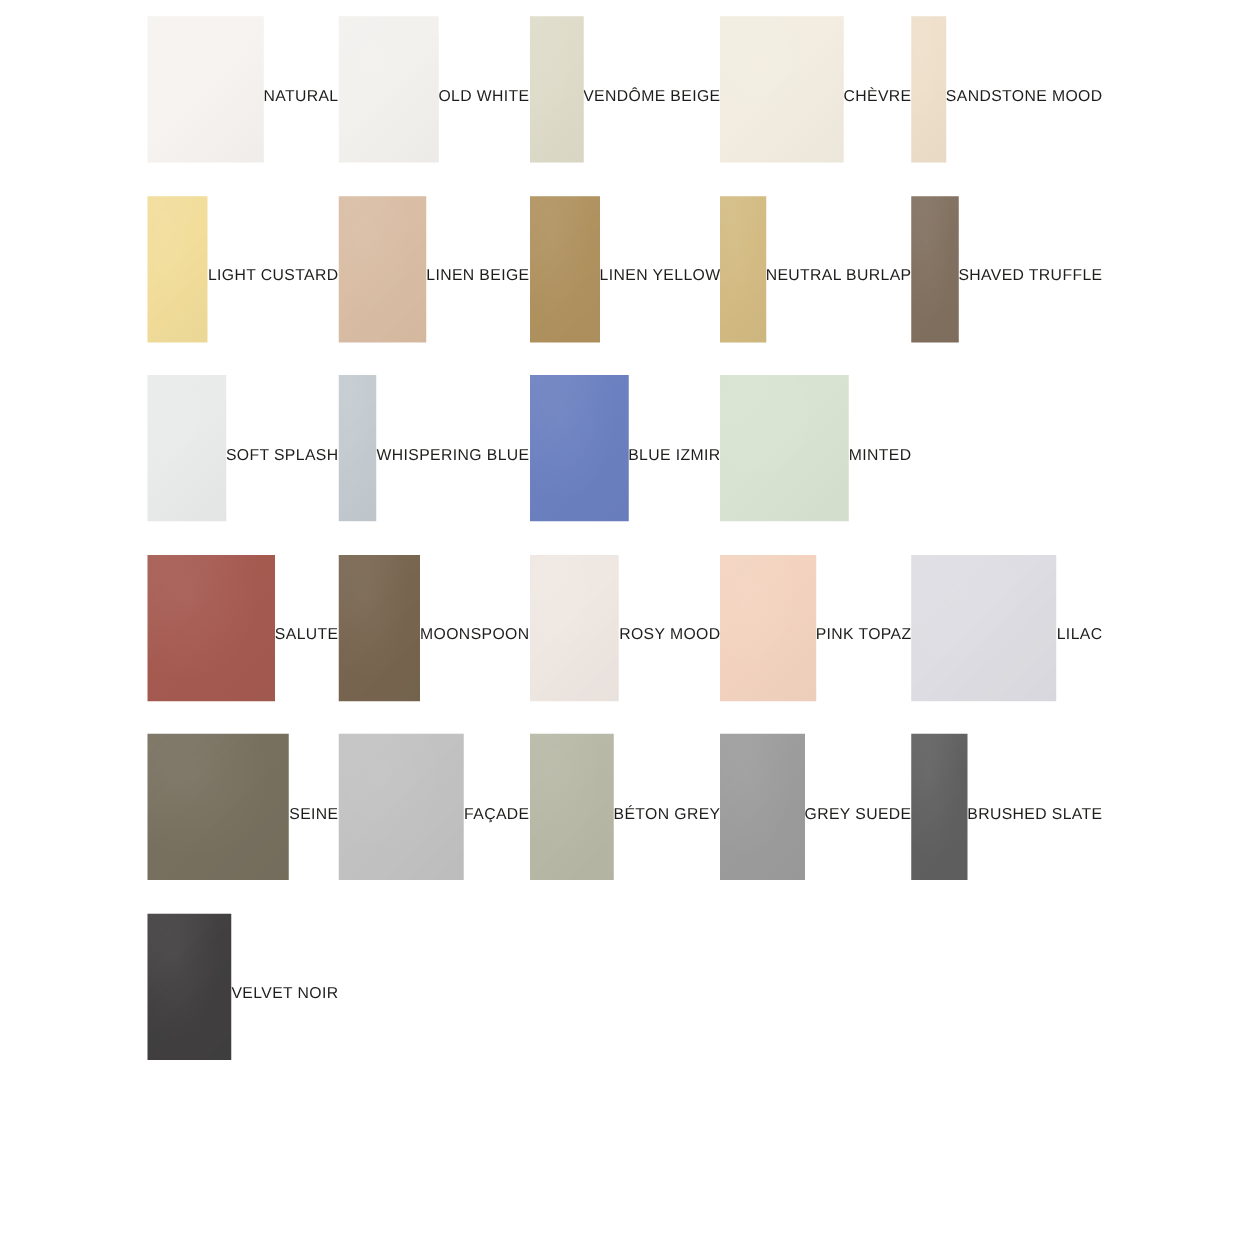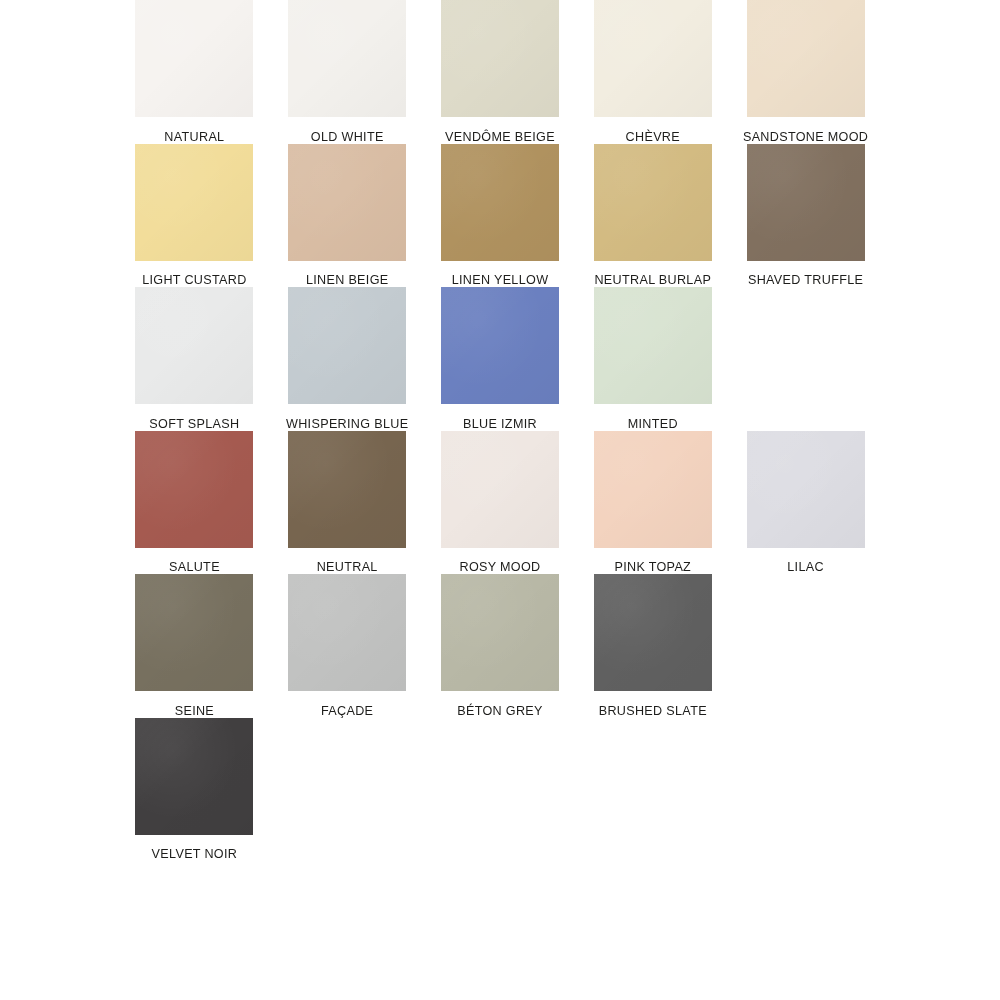--- a/index.html
+++ b/index.html
@@ -38,23 +38,23 @@
     flex-direction: row;
     justify-content: flex-start;
     align-items: flex-start;
     height: 143.5px;
   }
 
   .swatch-cell {
     width: 152.8px;
     height: 143.5px;
     display: flex;
-    flex-direction: column;
+    flex-direction: row;
     align-items: center;
-    justify-content: space-between;
+    justify-content: center;
     box-sizing: border-box;
   }
 
   .swatch-cell.empty {
     visibility: hidden;
   }
 
   .swatch-chip {
     width: 118px;
     height: 117px;
@@ -157,21 +157,21 @@
           <div class="swatch-label">MINTED</div>
         </div>
       </div>
       <div class="swatch-row">
         <div class="swatch-cell">
           <div class="swatch-chip" title="#a55a50" style="background-color: rgb(165, 90, 80);"></div>
           <div class="swatch-label">SALUTE</div>
         </div>
         <div class="swatch-cell">
           <div class="swatch-chip" title="#77654f" style="background-color: rgb(119, 101, 79);"></div>
-          <div class="swatch-label">NEUTRAL</div>
+          <div class="swatch-label">MOONSPOON</div>
         </div>
         <div class="swatch-cell">
           <div class="swatch-chip" title="#efe7e2" style="background-color: rgb(239, 231, 226);"></div>
           <div class="swatch-label">ROSY MOOD</div>
         </div>
         <div class="swatch-cell">
           <div class="swatch-chip" title="#f3d3bf" style="background-color: rgb(243, 211, 191);"></div>
           <div class="swatch-label">PINK TOPAZ</div>
         </div>
         <div class="swatch-cell">
@@ -186,20 +186,24 @@
         </div>
         <div class="swatch-cell">
           <div class="swatch-chip" title="#c1c2c1" style="background-color: rgb(193, 194, 193);"></div>
           <div class="swatch-label">FAÇADE</div>
         </div>
         <div class="swatch-cell">
           <div class="swatch-chip" title="#b8b8a6" style="background-color: rgb(184, 184, 166);"></div>
           <div class="swatch-label">BÉTON GREY</div>
         </div>
         <div class="swatch-cell">
+          <div class="swatch-chip" title="#9b9c9b" style="background-color: rgb(155, 156, 155);"></div>
+          <div class="swatch-label">GREY SUEDE</div>
+        </div>
+        <div class="swatch-cell">
           <div class="swatch-chip" title="#606060" style="background-color: rgb(96, 96, 96);"></div>
           <div class="swatch-label">BRUSHED SLATE</div>
         </div>
       </div>
       <div class="swatch-row last">
         <div class="swatch-cell">
           <div class="swatch-chip" title="#413f40" style="background-color: rgb(65, 63, 64);"></div>
           <div class="swatch-label">VELVET NOIR</div>
         </div>
         <div class="swatch-cell empty">

